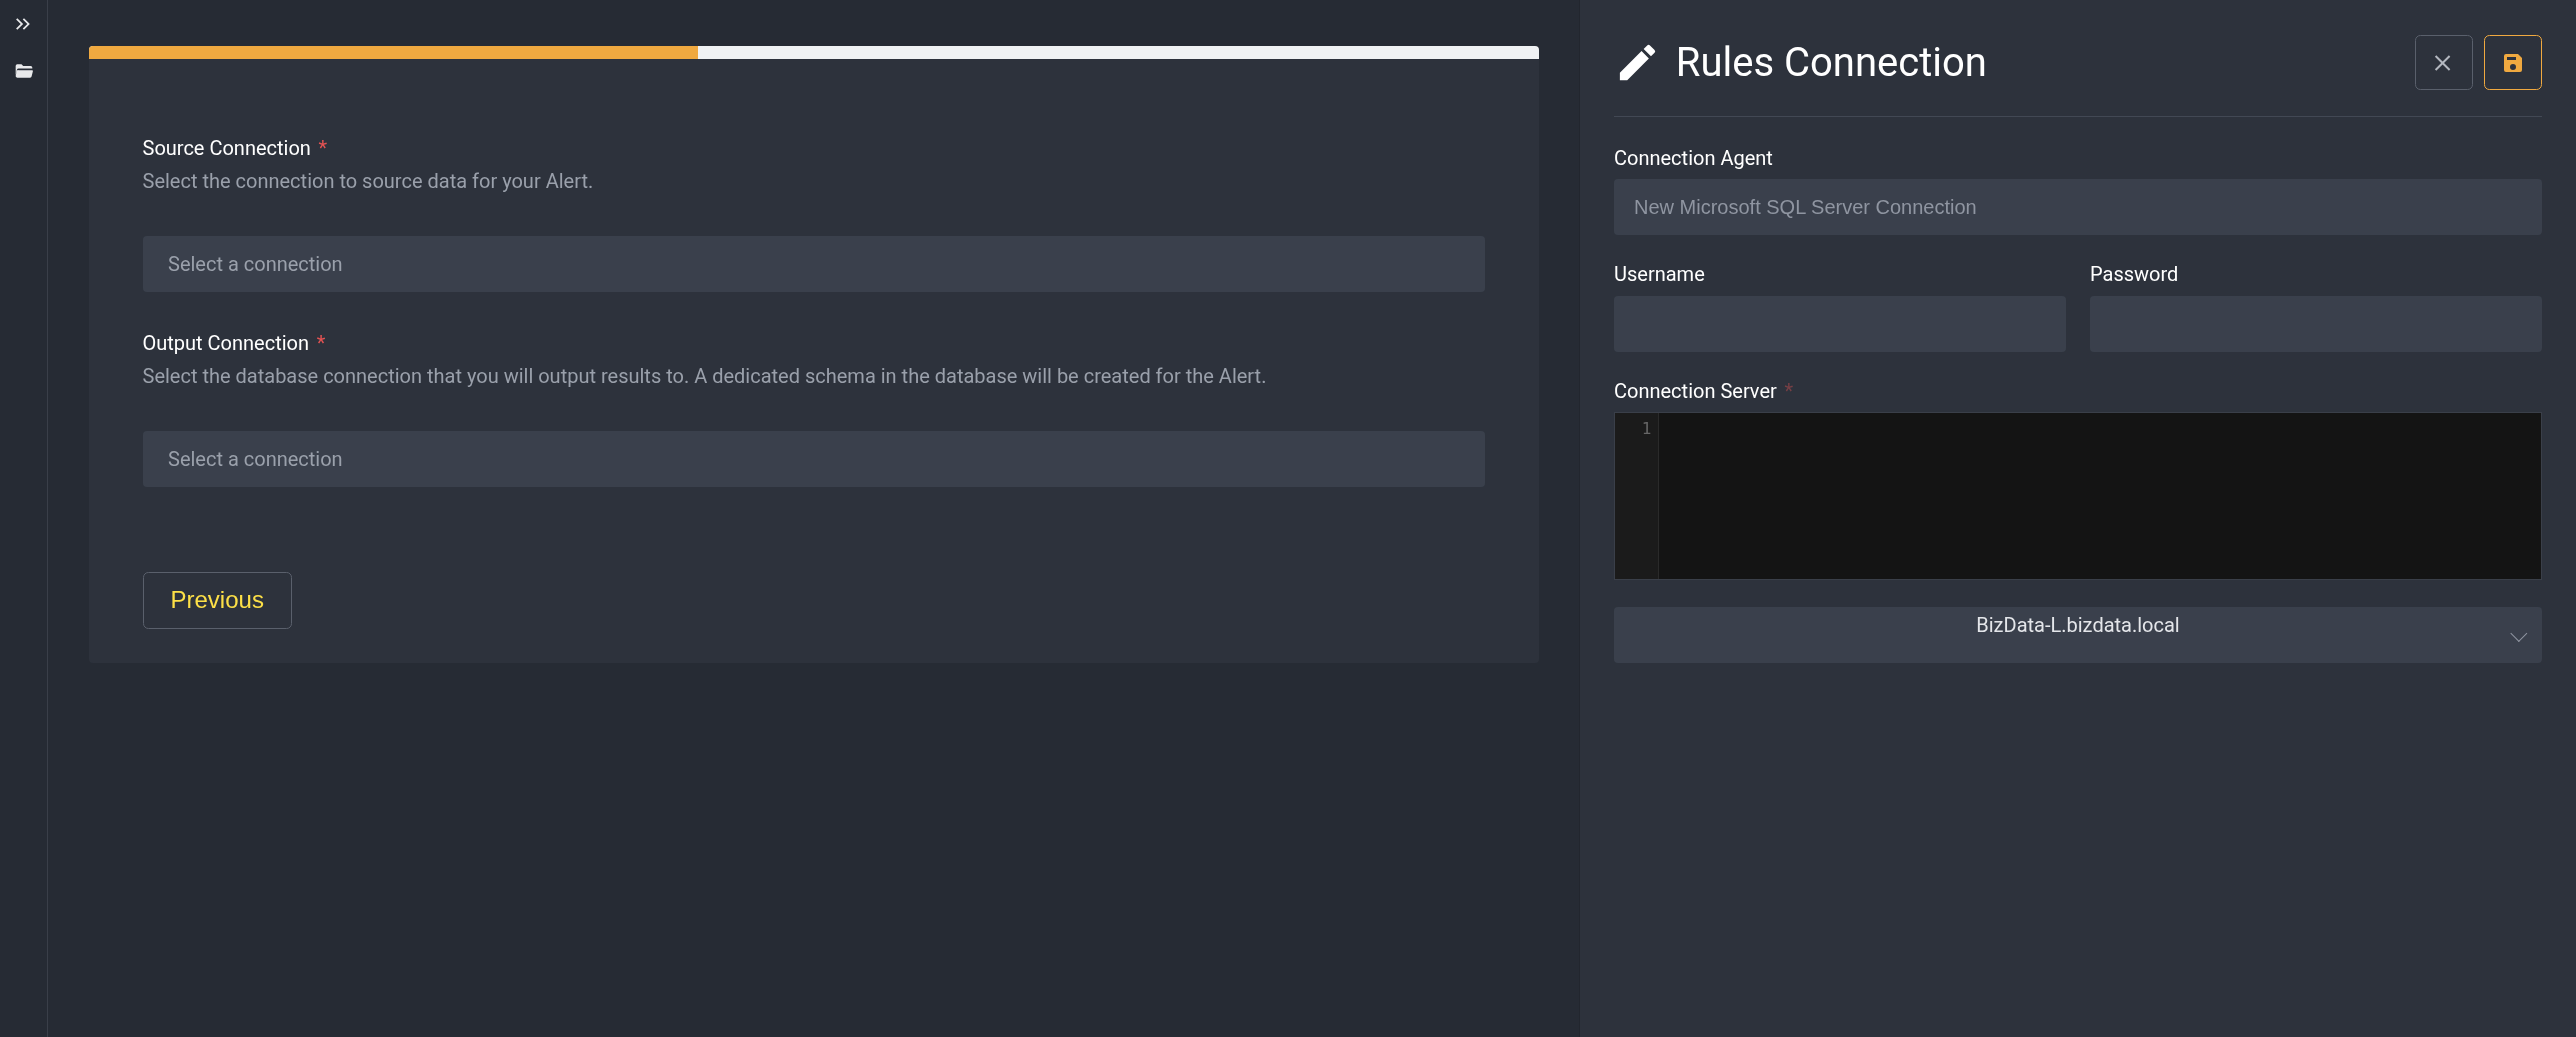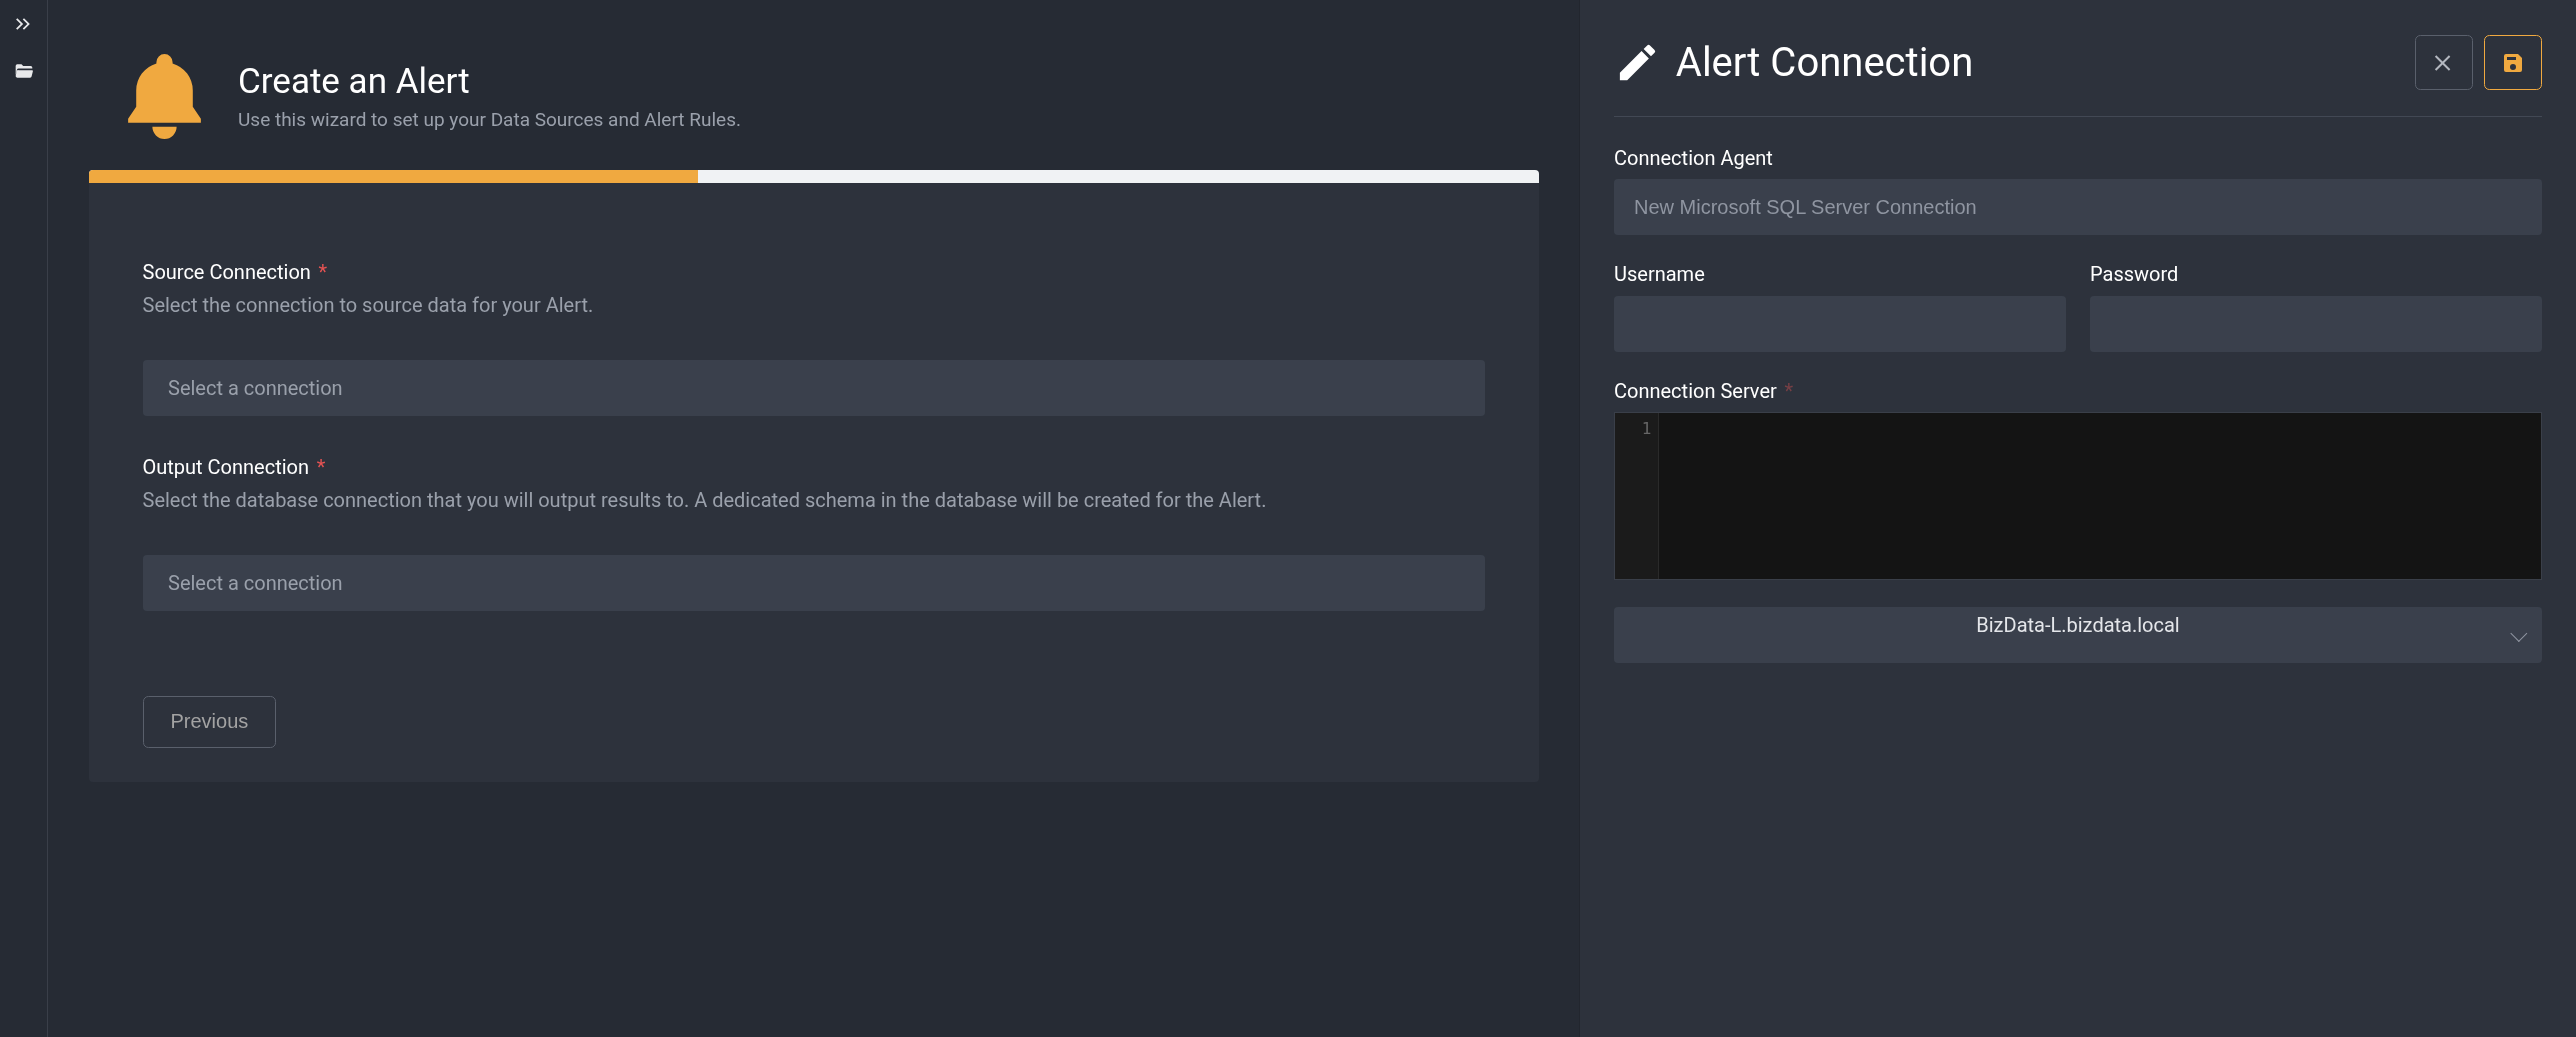--- a/index.html
+++ b/index.html
@@ -115,22 +115,22 @@
     padding: 0 25.5px;
     color: #9aa0ab;
     font-size: 20px;
     cursor: pointer;
     margin-top: 40px;
   }
   .btn-row { padding: 46px 0 0 54px; }
   .btn-outline {
     border: 1.3px solid #5a606c;
     background: transparent;
-    color: #a3a3a3;
-    font-size: 20px;
+    color: #fde047;
+    font-size: 24px;
     padding: 13.4px 27px;
     border-radius: 5.4px;
     cursor: pointer;
   }
 
   
   .side-panel {
     width: 997px;
     background: #2d323c;
     border-left: 0.7px solid #22262e;
@@ -264,31 +264,20 @@
     </div>
     <div class="icon-btn">
       <svg viewBox="0 0 24 24">
           <path d="M2 6a2 2 0 0 1 2-2h5l2 2h9a2 2 0 0 1 2 2v1H5.5a2 2 0 0 0-1.94 1.52L2 17V6zm3.5 5h16.2a1 1 0 0 1 .97 1.24l-1.5 6A2 2 0 0 1 19.23 20H4a2 2 0 0 1-1.94-2.49l1.5-6A2 2 0 0 1 5.5 11z"></path>
         </svg>
     </div>
   </div>
 
   <div class="main">
     <div class="wizard-card">
-      <div class="wizard-header">
-        <div class="bell-wrap">
-          <svg viewBox="0 0 24 24">
-              <path fill="#f0a940" d="M12 2a2 2 0 0 1 2 2v.3A7 7 0 0 1 19 11v4l2 3v1H3v-1l2-3v-4a7 7 0 0 1 5-6.7V4a2 2 0 0 1 2-2zm0 21a3 3 0 0 1-3-3h6a3 3 0 0 1-3 3z"></path>
-            </svg>
-        </div>
-        <div>
-          <div class="wizard-title">Create an Alert</div>
-          <div class="wizard-sub">Use this wizard to set up your Data Sources and Alert Rules.</div>
-        </div>
-      </div>
 
       <div class="wizard-body">
         <div class="progress">
           <div class="progress-fill" style="width:42%"></div>
         </div>
 
         <div class="form-area">
           <div class="field-block">
             <div class="field-label">
               <span>Source Connection</span>
@@ -319,21 +308,21 @@
     </div>
   </div>
 
   <div class="side-panel">
     <div class="panel-head">
       <div class="panel-title-wrap">
         <svg viewBox="0 0 24 24">
             <path d="M3 17.25V21h3.75L17.81 9.94l-3.75-3.75L3 17.25zM20.71 7.04a1 1 0 0 0 0-1.41l-2.34-2.34a1 1 0 0 0-1.41 0L15.13 5.12l3.75 3.75 1.83-1.83z"></path>
             <path d="M3 21h18v-2H11l-8 0z" opacity="0"></path>
           </svg>
-        <div class="panel-title">Alert Connection</div>
+        <div class="panel-title">Rules Connection</div>
       </div>
       <div class="panel-actions">
         <button class="icon-square">
           <svg viewBox="0 0 24 24">
               <path d="M18.3 5.71 12 12l6.3 6.29-1.41 1.42L10.59 13.4 4.29 19.7 2.88 18.3 9.17 12 2.88 5.71 4.29 4.29l6.3 6.3 6.3-6.3z"></path>
             </svg>
         </button>
         <button class="icon-square accent">
           <svg viewBox="0 0 24 24">
               <path d="M17 3H5a2 2 0 0 0-2 2v14a2 2 0 0 0 2 2h14a2 2 0 0 0 2-2V7l-4-4zM12 19a3 3 0 1 1 0-6 3 3 0 0 1 0 6zm3-10H6V6h9v3z"></path>

